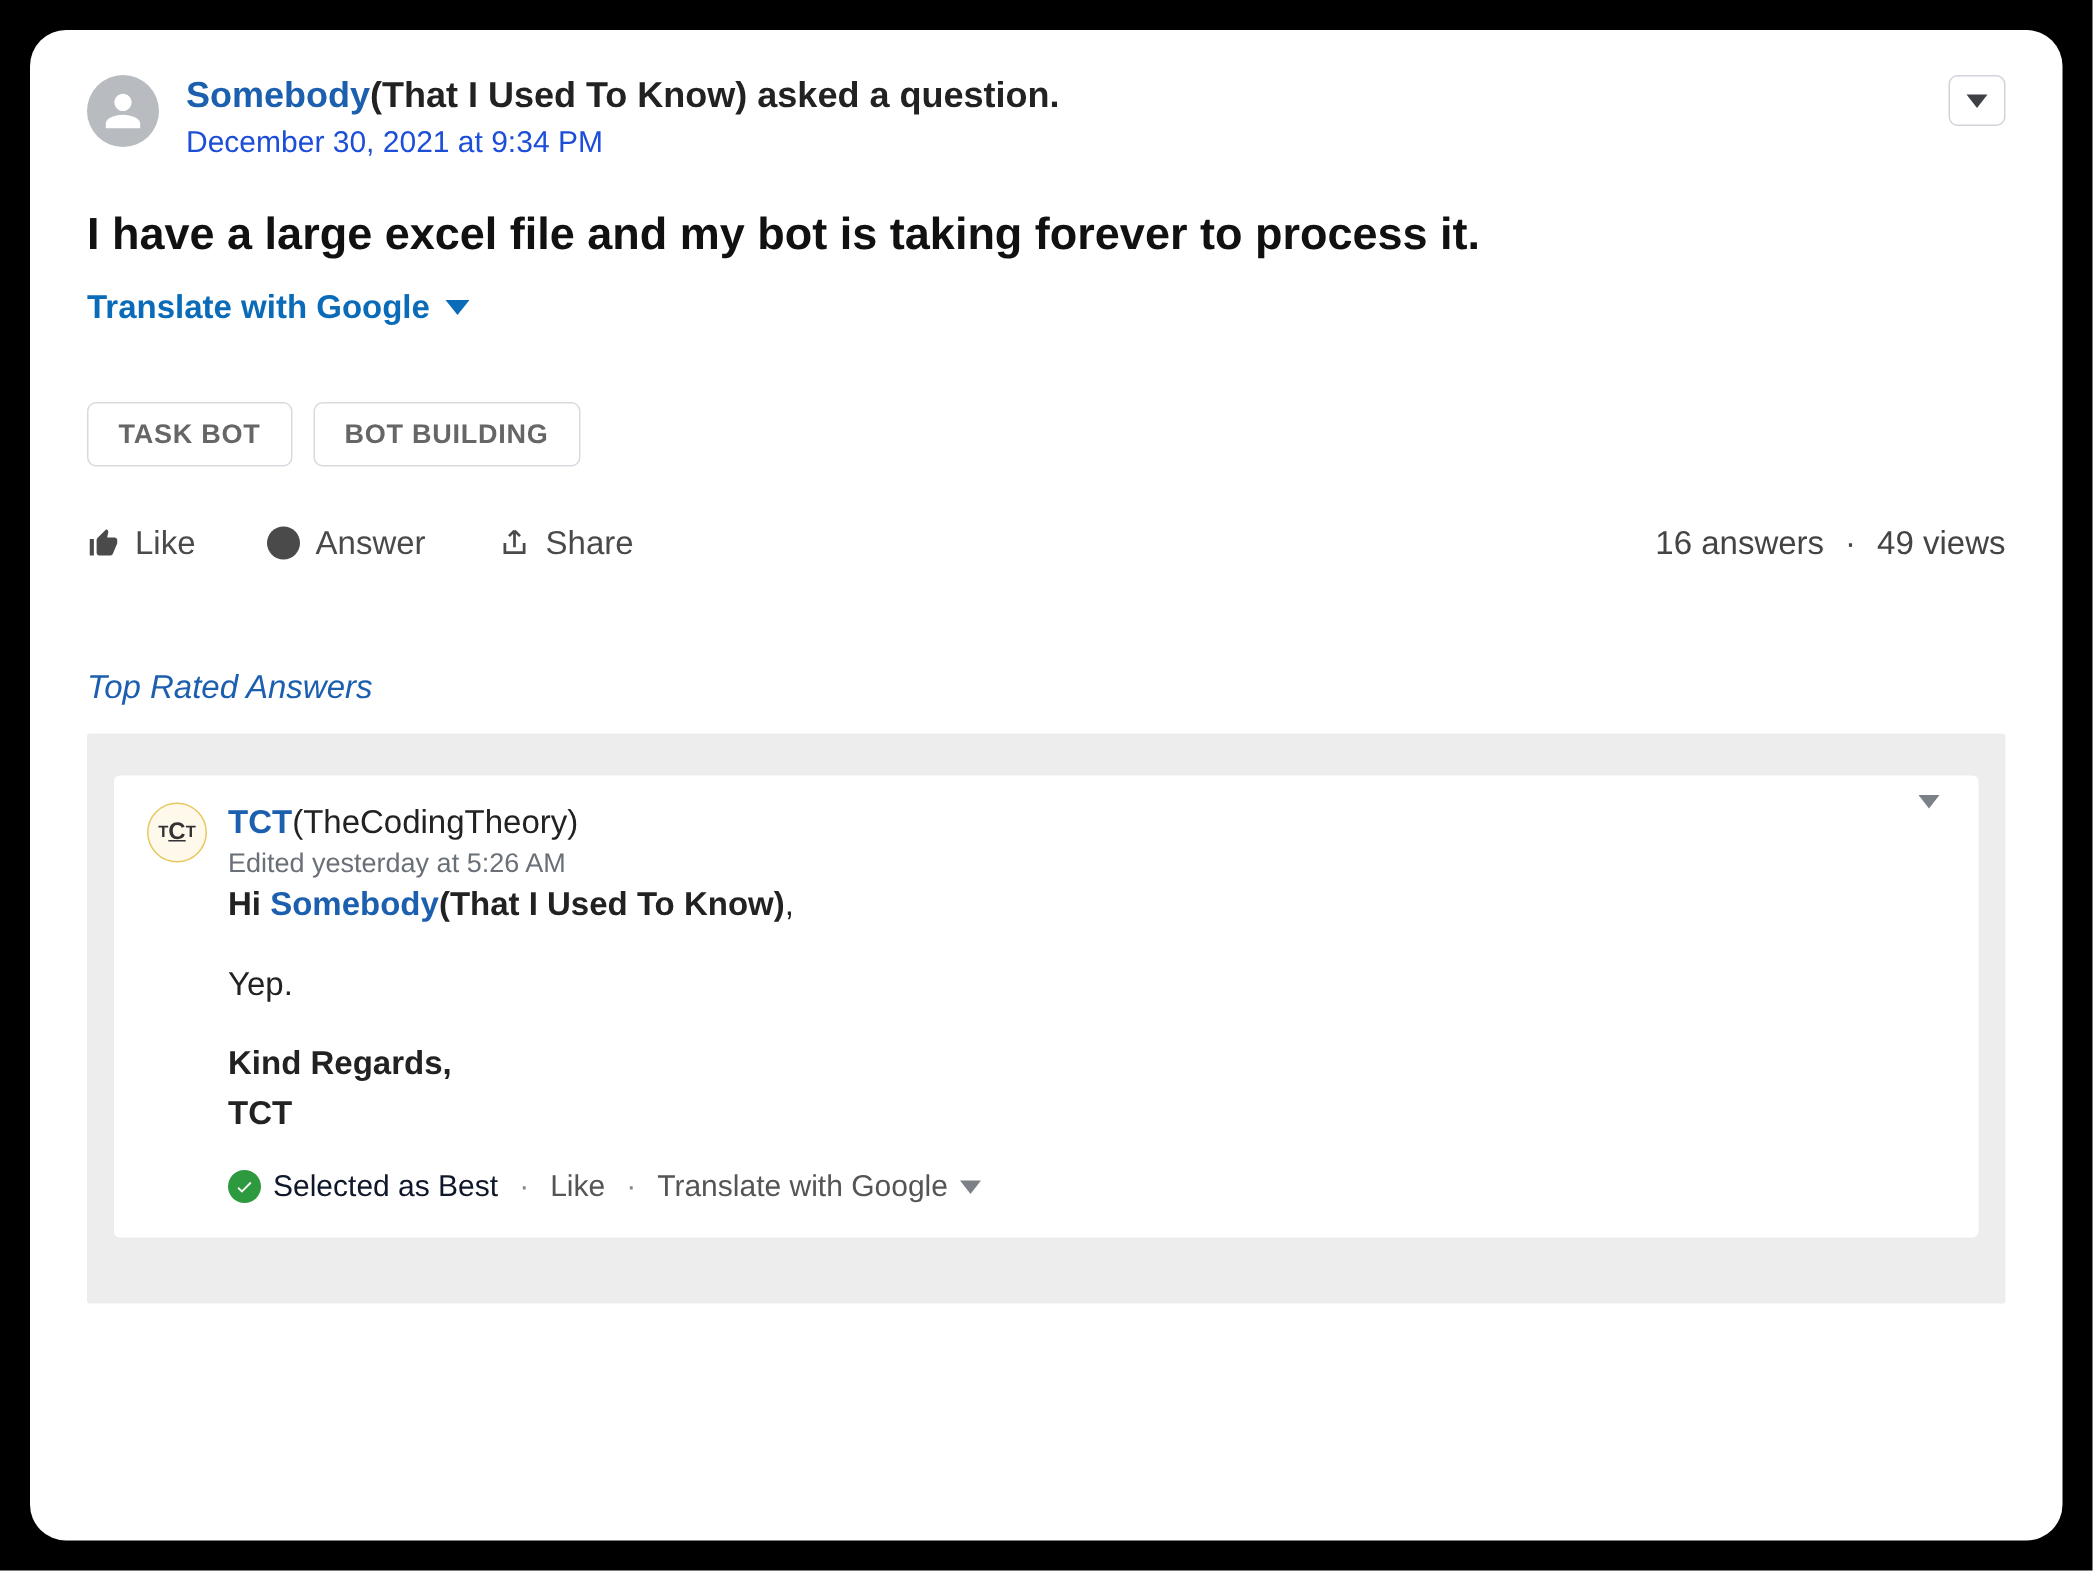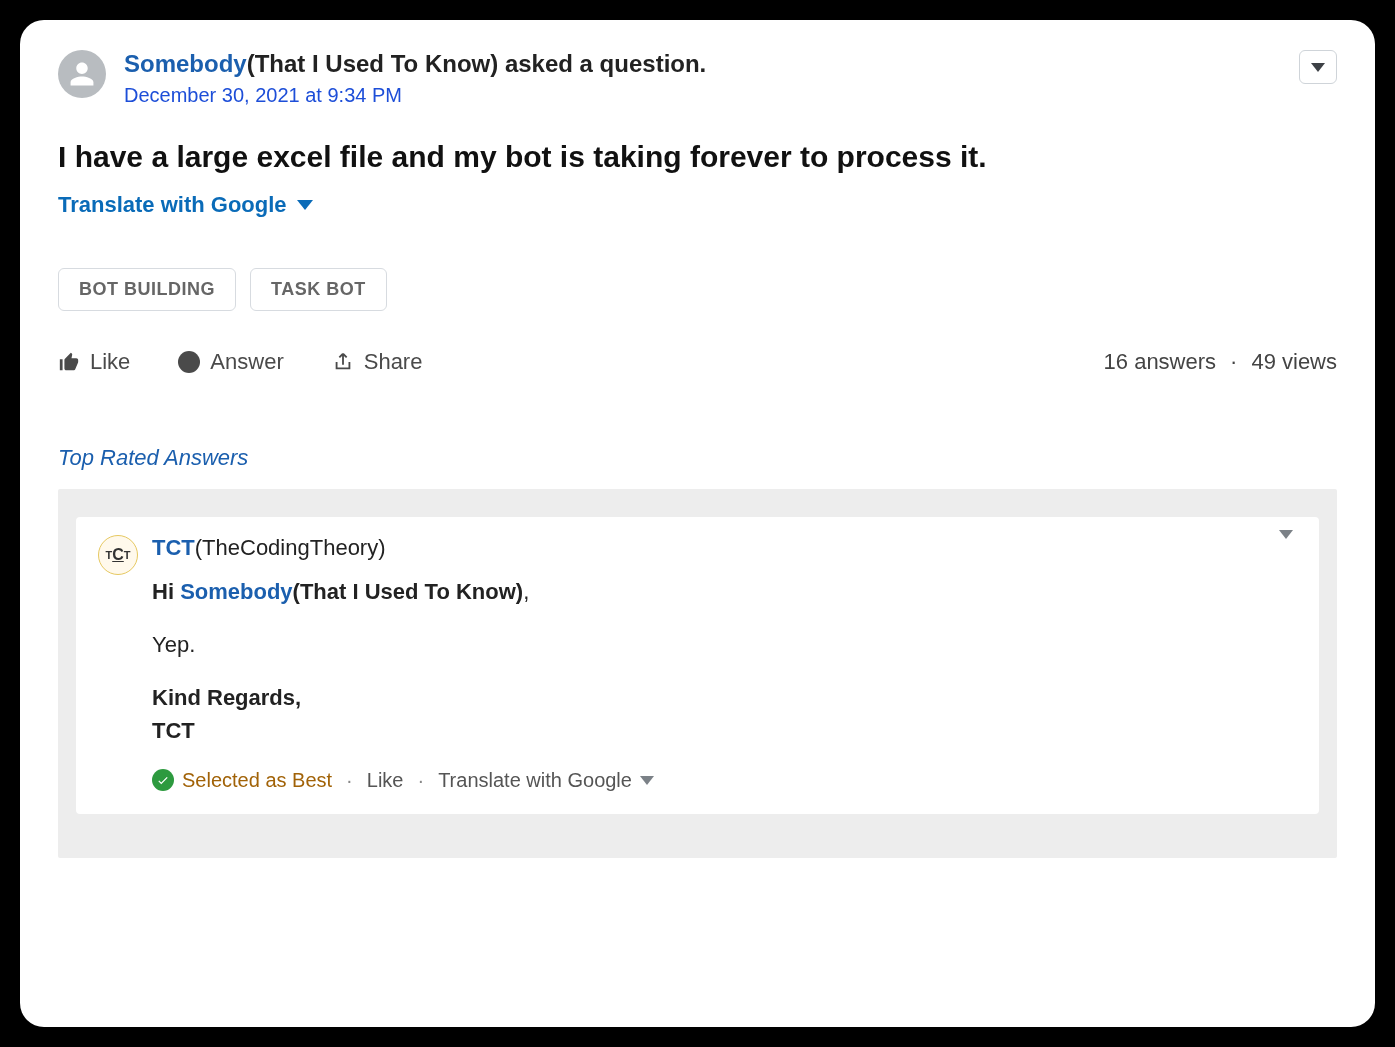--- a/index.html
+++ b/index.html
@@ -122,21 +122,21 @@
     .answer-body { margin-left:54px; font-size:22px; color:#222; line-height:1.5; }
     .answer-body .greet { font-weight:700; }
     .answer-body .mention-link { color:#1b5fae; font-weight:700; cursor:pointer; }
     .answer-body .para { margin-top:20px; }
     .answer-body .sig { margin-top:20px; font-weight:700; }
     .answer-actions { margin-top:22px; margin-left:54px; display:flex; align-items:center; gap:14px; font-size:20px; color:#555; }
     .sep { color:#888; }
     .best-badge { display:inline-flex; align-items:center; gap:8px; }
     .best-icon { width:22px; height:22px; border-radius:50%; background:#2d9a3f; display:flex; align-items:center; justify-content:center; }
     .best-icon svg { width:14px; height:14px; fill:#fff; }
-    .best-text { color:#a16207; font-weight:500; }
+    .best-text { color:#0f172a; font-weight:500; }
     .a-link { cursor:pointer; color:#555; }
     .a-translate { display:inline-flex; align-items:center; gap:8px; cursor:pointer; color:#555; }
   </style>
 </head>
 <body>
 
 <div class="card">
 
   <div class="question-header">
     <div class="avatar-circle">
@@ -156,22 +156,22 @@
   </div>
 
   <h1 class="question-title">I have a large excel file and my bot is taking forever to process it.</h1>
 
   <div class="translate-row">
     <span class="translate-text">Translate with Google</span>
     <span class="small-chev"></span>
   </div>
 
   <div class="tags-row">
+    <div class="tag-pill">TASK BOT</div>
     <div class="tag-pill">BOT BUILDING</div>
-    <div class="tag-pill">TASK BOT</div>
   </div>
 
   <div class="interact-row">
     <div class="i-btn">
       <svg class="thumb-icon" viewBox="0 0 24 24">
           <path fill="#4a4a4a" d="M2 21h3V9H2v12zm20-11c0-1.1-.9-2-2-2h-5.3l.8-3.8v-.3c0-.4-.2-.8-.4-1.1L14 2 7.6 8.4C7.2 8.8 7 9.3 7 9.8V19c0 1.1.9 2 2 2h8c.8 0 1.5-.5 1.8-1.2l3-7c.1-.3.2-.5.2-.8v-2z"></path>
         </svg>
       <span>Like</span>
     </div>
     <div class="i-btn">
@@ -199,20 +199,21 @@
       <div class="answer-header">
         <div class="tct-avatar">
           <span>T</span>
             <span class="mid">C</span>
             <span>T</span>
         </div>
         <div class="answer-meta">
           <div class="answerer-line">
             <a class="answerer-link">TCT</a><span>(TheCodingTheory)</span>
           </div>
+          <div class="edit-line">Edited yesterday at 5:26 AM</div>
         </div>
         <div class="answer-menu">
           <span class="chev-down" style="border-top-color:#7b8187"></span>
         </div>
       </div>
 
       <div class="answer-body">
         <div>
           <span class="greet">Hi </span><a class="mention-link">Somebody</a><span style="font-weight:700">(That I Used To Know)</span><span>,</span>
         </div>

